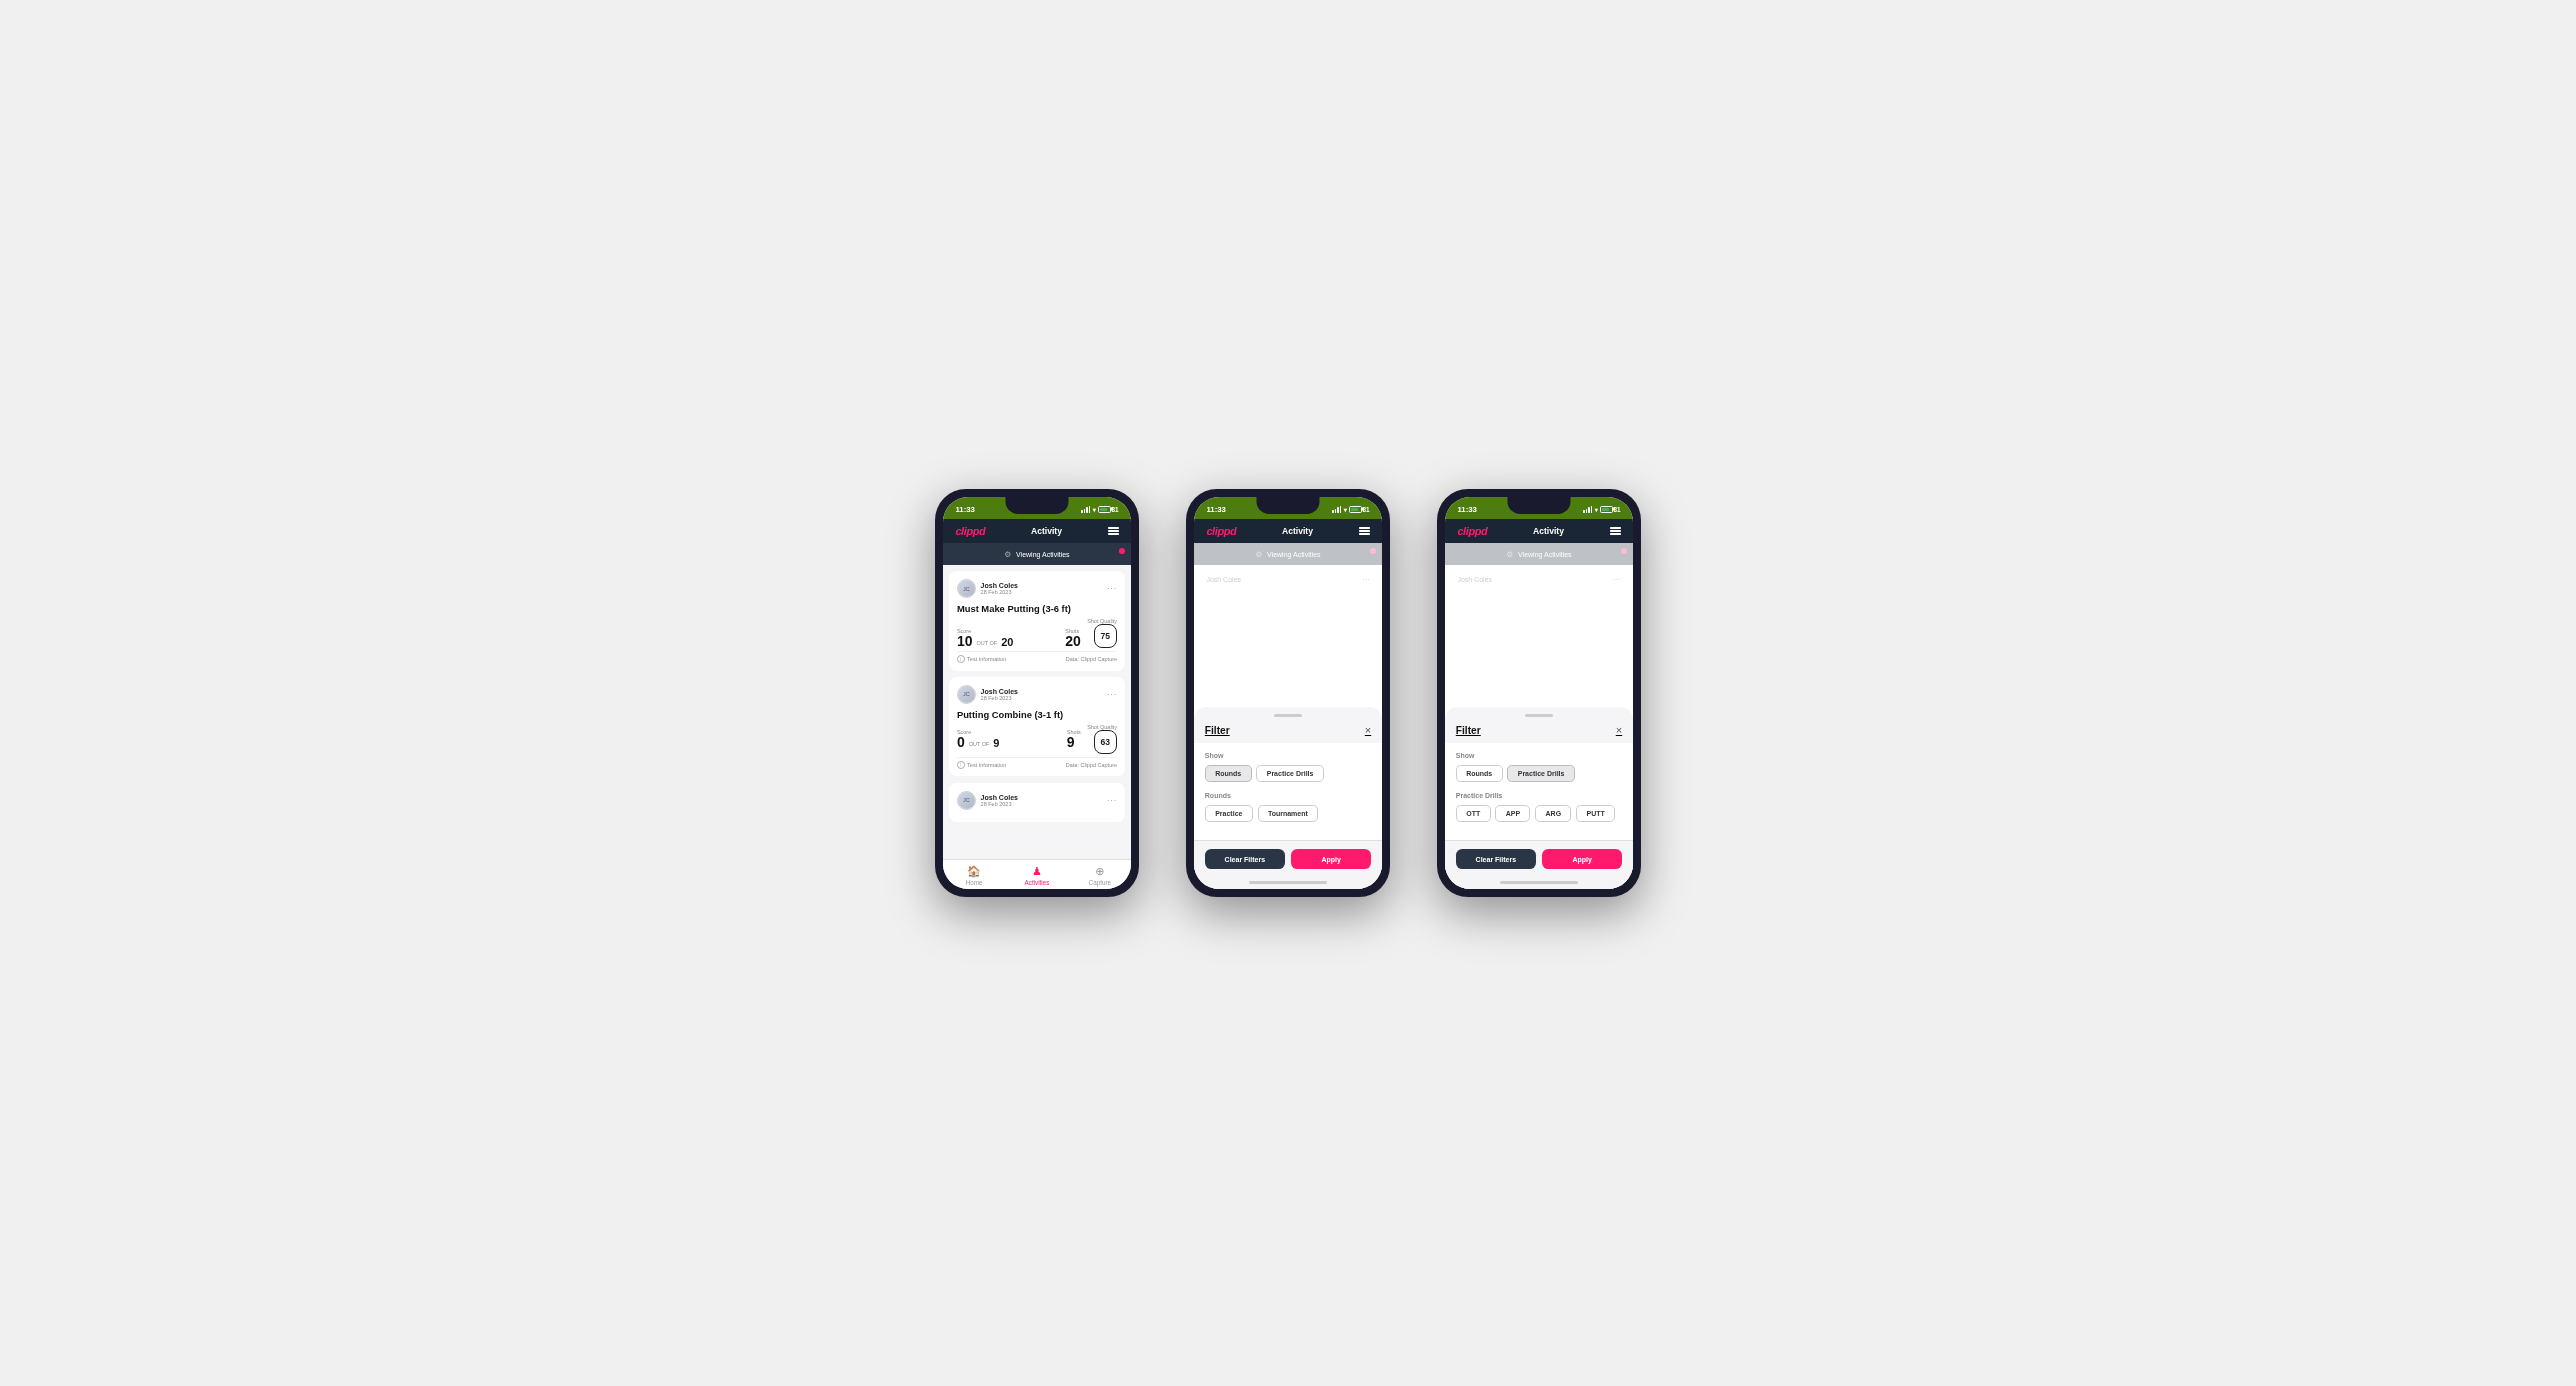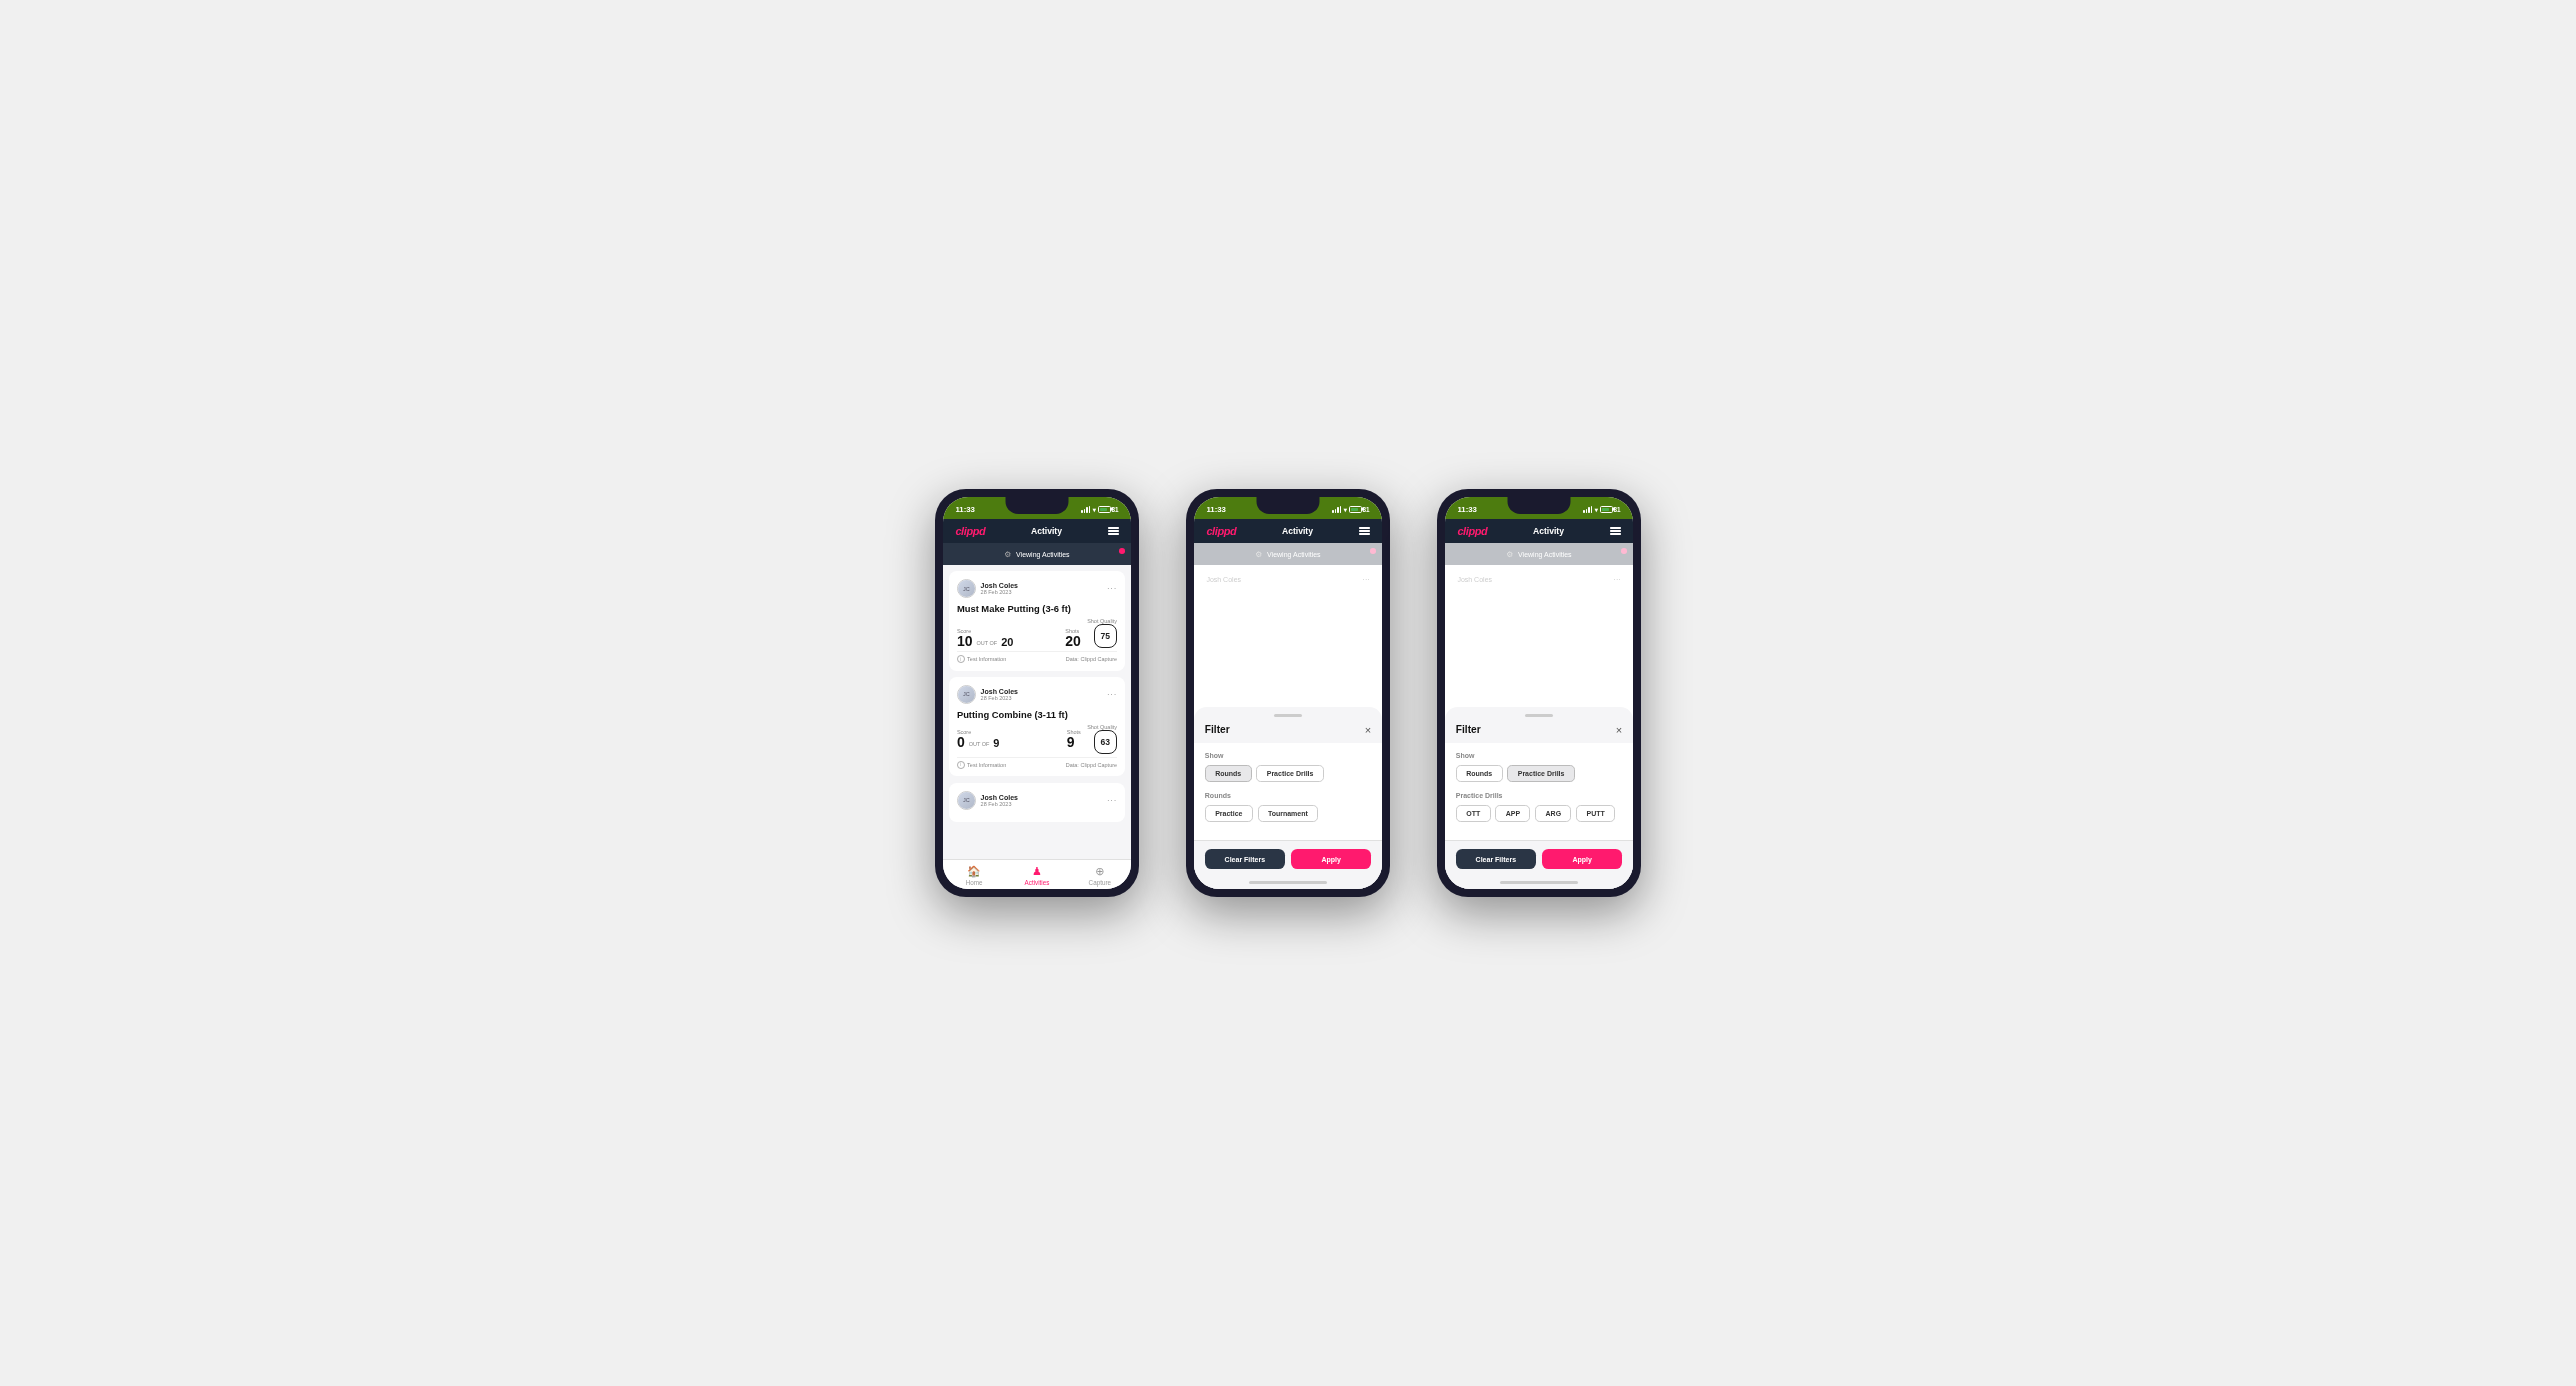--- a/index.html
+++ b/index.html
@@ -259,24 +259,25 @@
     }
     .filter-handle {
       width: 28px; height: 3.1px;
       background: #ccc;
       border-radius: 1.6px;
       margin: 6.3px auto 0;
     }
     .filter-header {
       display: flex;
       justify-content: space-between;
-      align-items: flex-start;
+      align-items: flex-end;
       padding: 7.8px 11px 6.3px;
       background: #f5f5f7;
       border-radius: 12.6px 12.6px 0 0;
+      text-decoration: underline;
     }
     .filter-title { font-size: 10.2px; font-weight: 700; color: #111; }
     .close-btn { font-size: 11px; color: #555; cursor: pointer; }
 
     .filter-body { background: #fff; padding: 9.4px 11px; }
     .filter-section-label { font-size: 7px; color: #888; font-weight: 600; margin-bottom: 6.3px; text-transform: capitalize; }
     .filter-chips { display: flex; gap: 4.7px; margin-bottom: 9.4px; flex-wrap: wrap; }
     .chip {
       padding: 3.9px 9.4px;
       border: 0.8px solid #ccc;
@@ -418,21 +419,21 @@
               <div class="avatar">
                 <div class="avatar-inner">JC</div>
               </div>
               <div>
                 <div class="user-name">Josh Coles</div>
                 <div class="user-date">28 Feb 2023</div>
               </div>
             </div>
             <span class="more-btn">···</span>
           </div>
-          <div class="activity-title">Putting Combine (3-11 ft)</div>
+          <div class="activity-title">Putting Combine (3-1 ft)</div>
           <div style="display:flex; gap:6.3px; align-items:center; margin-bottom:3.1px;">
             <div style="display:flex; flex-direction:column;">
               <span class="stat-label">Score</span>
               <div style="display:flex; align-items:baseline; gap:2.4px;">
                 <span class="stat-value">0</span>
                 <span class="stat-out-of">OUT OF</span>
                 <span class="stat-value" style="font-size:11px;">9</span>
               </div>
             </div>
             <div style="flex:1;"></div>

